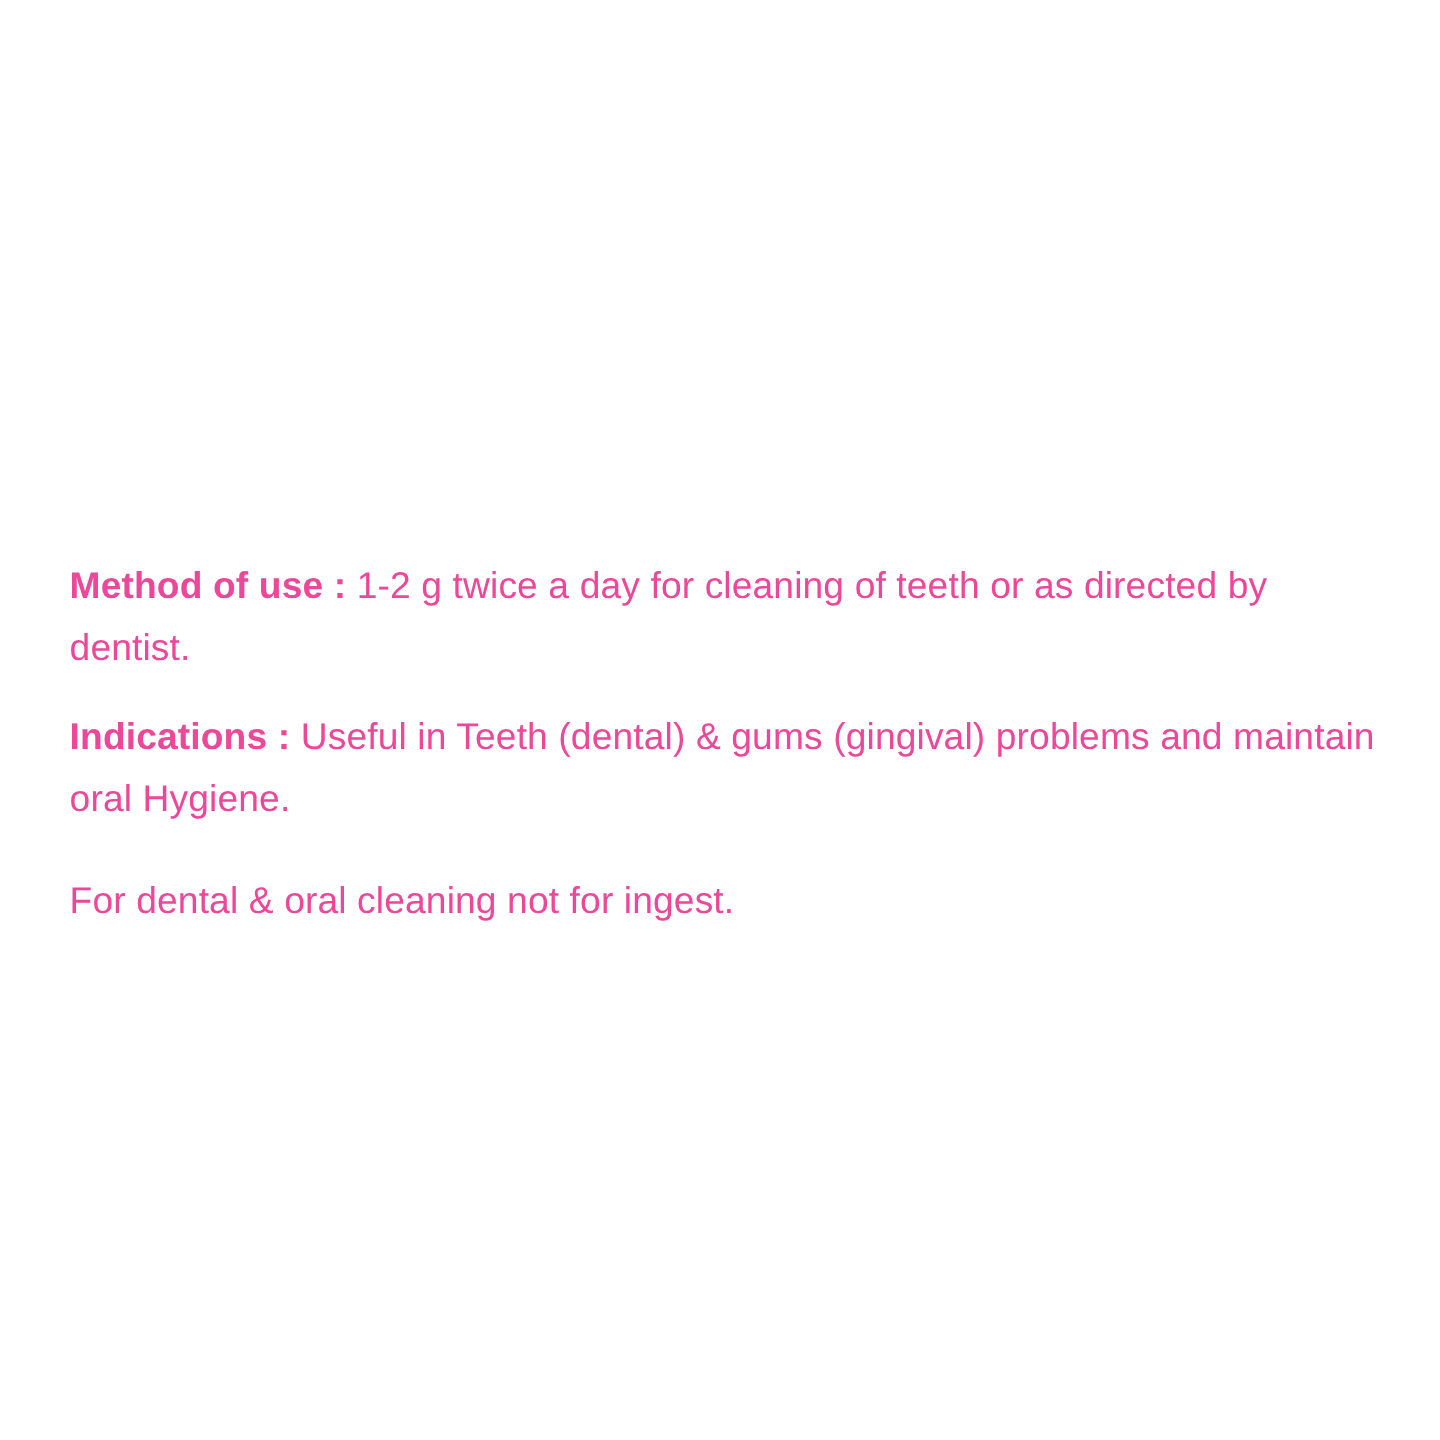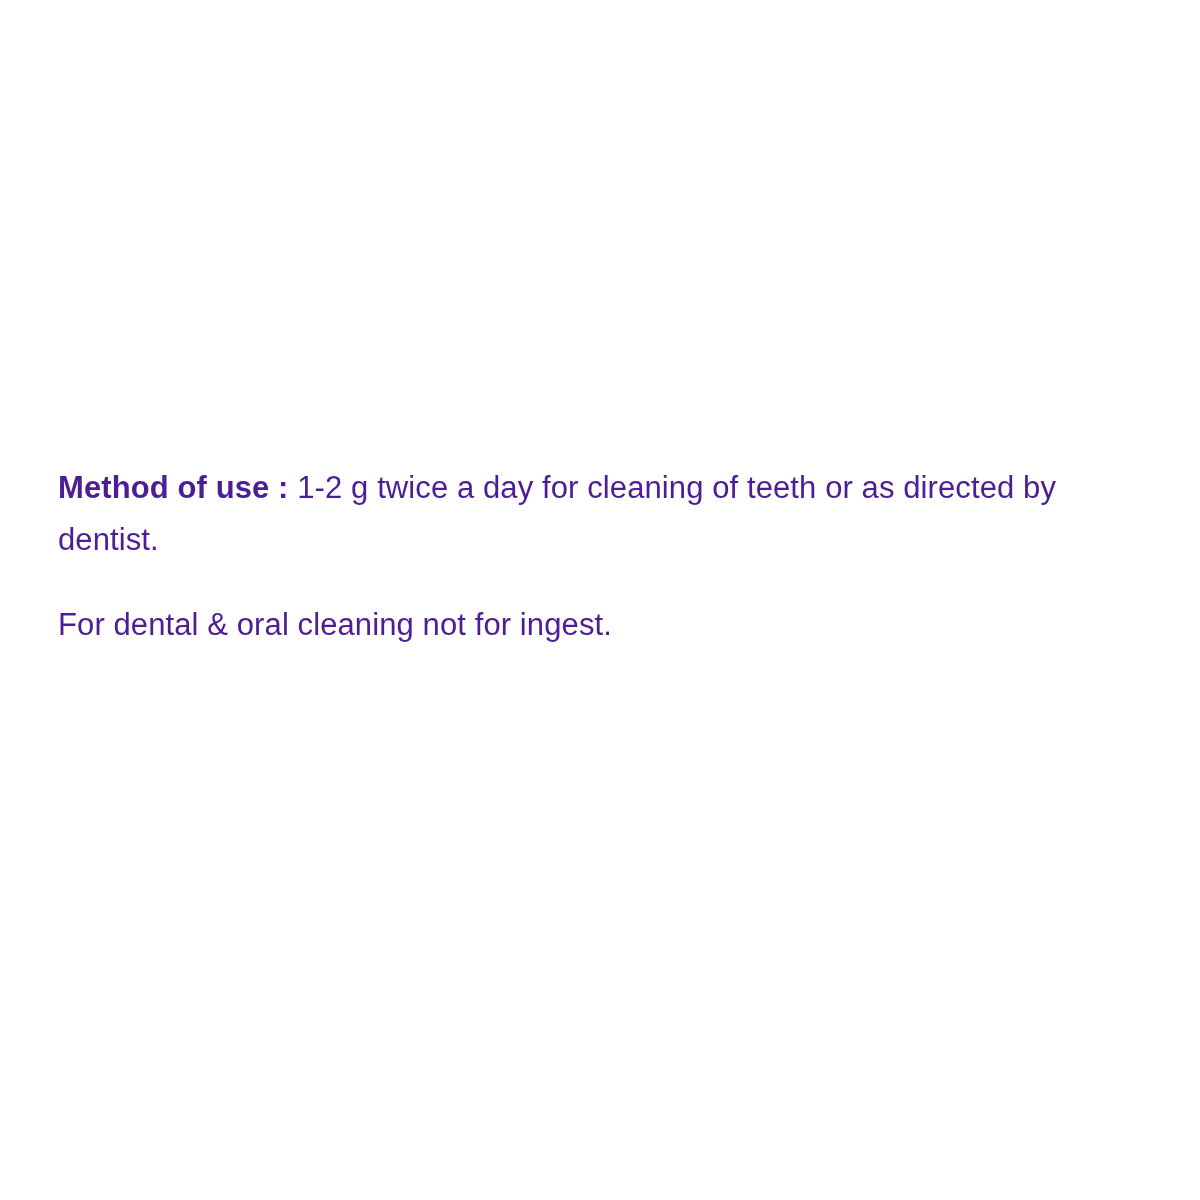--- a/index.html
+++ b/index.html
@@ -20,21 +20,21 @@
     background: #ffffff;
     overflow: hidden;
   }
   .content-block {
     position: absolute;
     left: 58px;
     top: 462px;
     width: 1090px;
   }
   .para {
-    color: #4c1d95;
+    color: #ec4899;
     font-size: 31px;
     line-height: 52px;
     letter-spacing: 0.1px;
     margin: 0 0 22px 0;
     font-weight: 400;
   }
   .para:last-child {
     margin-bottom: 0;
     margin-top: 33px;
   }
@@ -49,19 +49,22 @@
 <body>
 
 <div class="page">
 
   <div class="content-block">
 
     <p class="para">
       <span class="lead">Method of use :</span><span> 1-2 g twice a day for cleaning of teeth or as directed by dentist.</span>
     </p>
 
+    <p class="para">
+      <span class="lead">Indications :</span><span> Useful in Teeth (dental) &amp; gums (gingival) problems and maintain oral Hygiene.</span>
+    </p>
 
     <p class="para para-note">
       <span>For dental &amp; oral cleaning not for ingest.</span>
     </p>
 
   </div>
 </div>
 
 </body></html>

